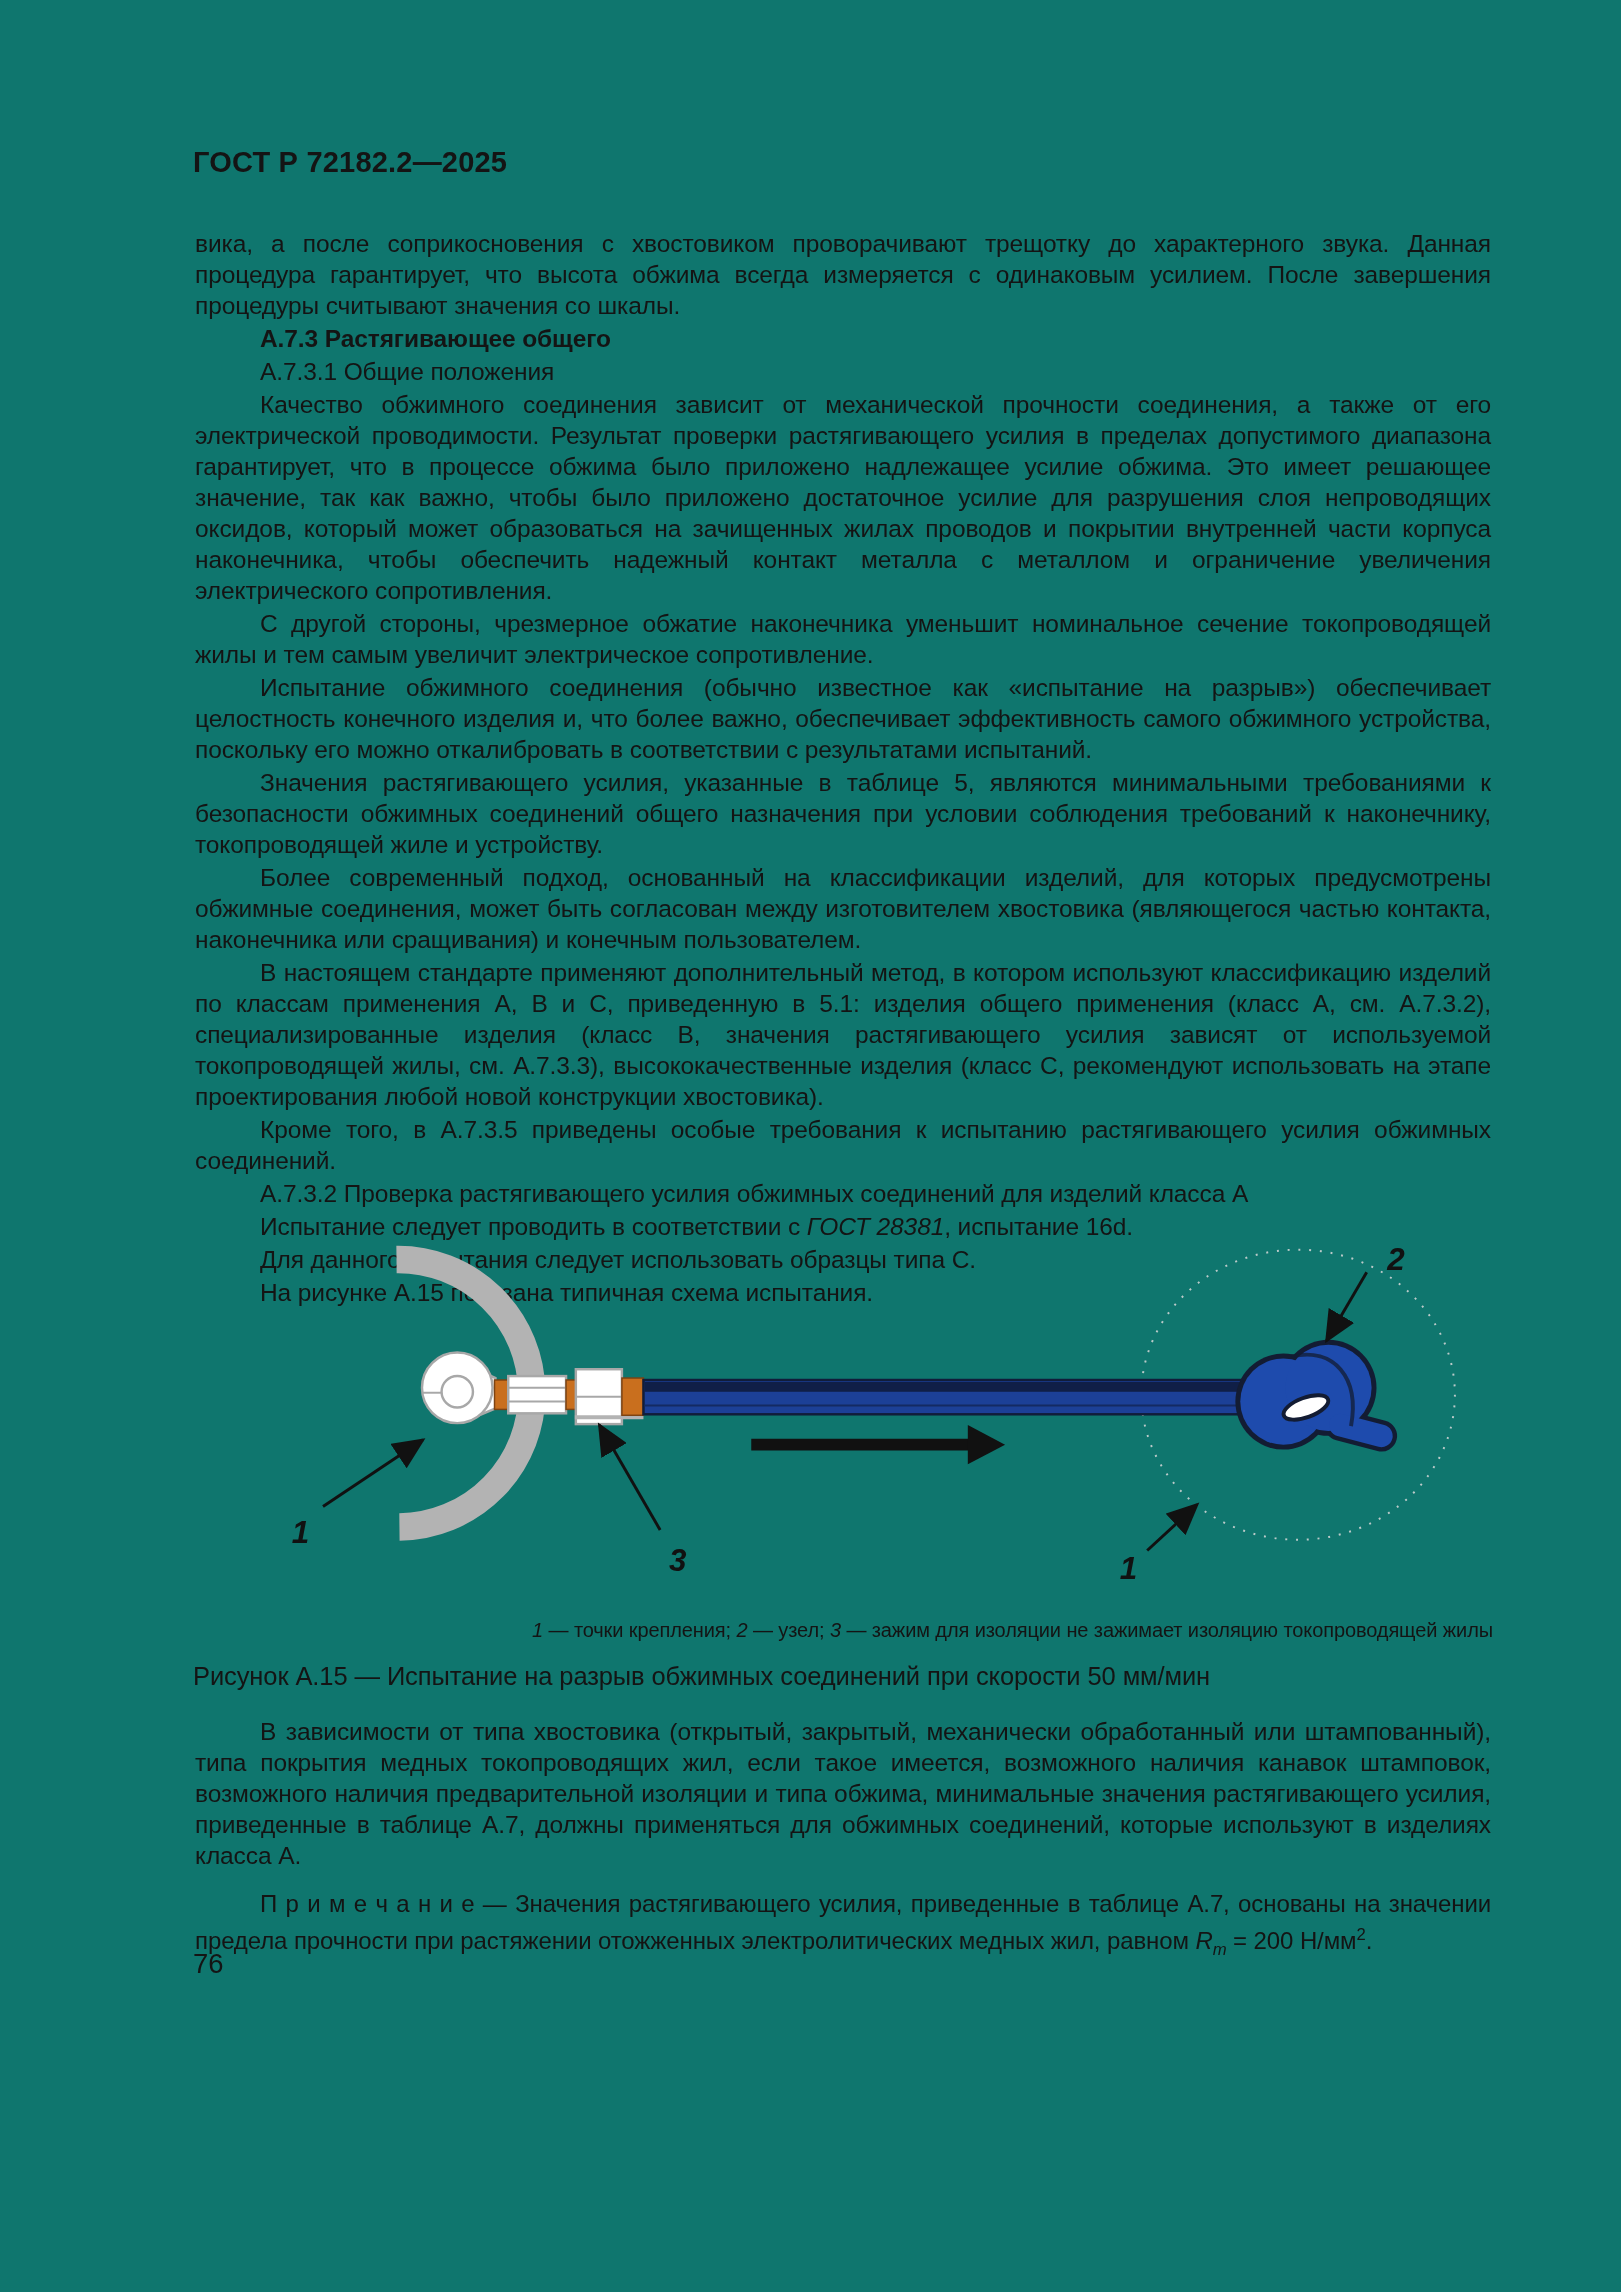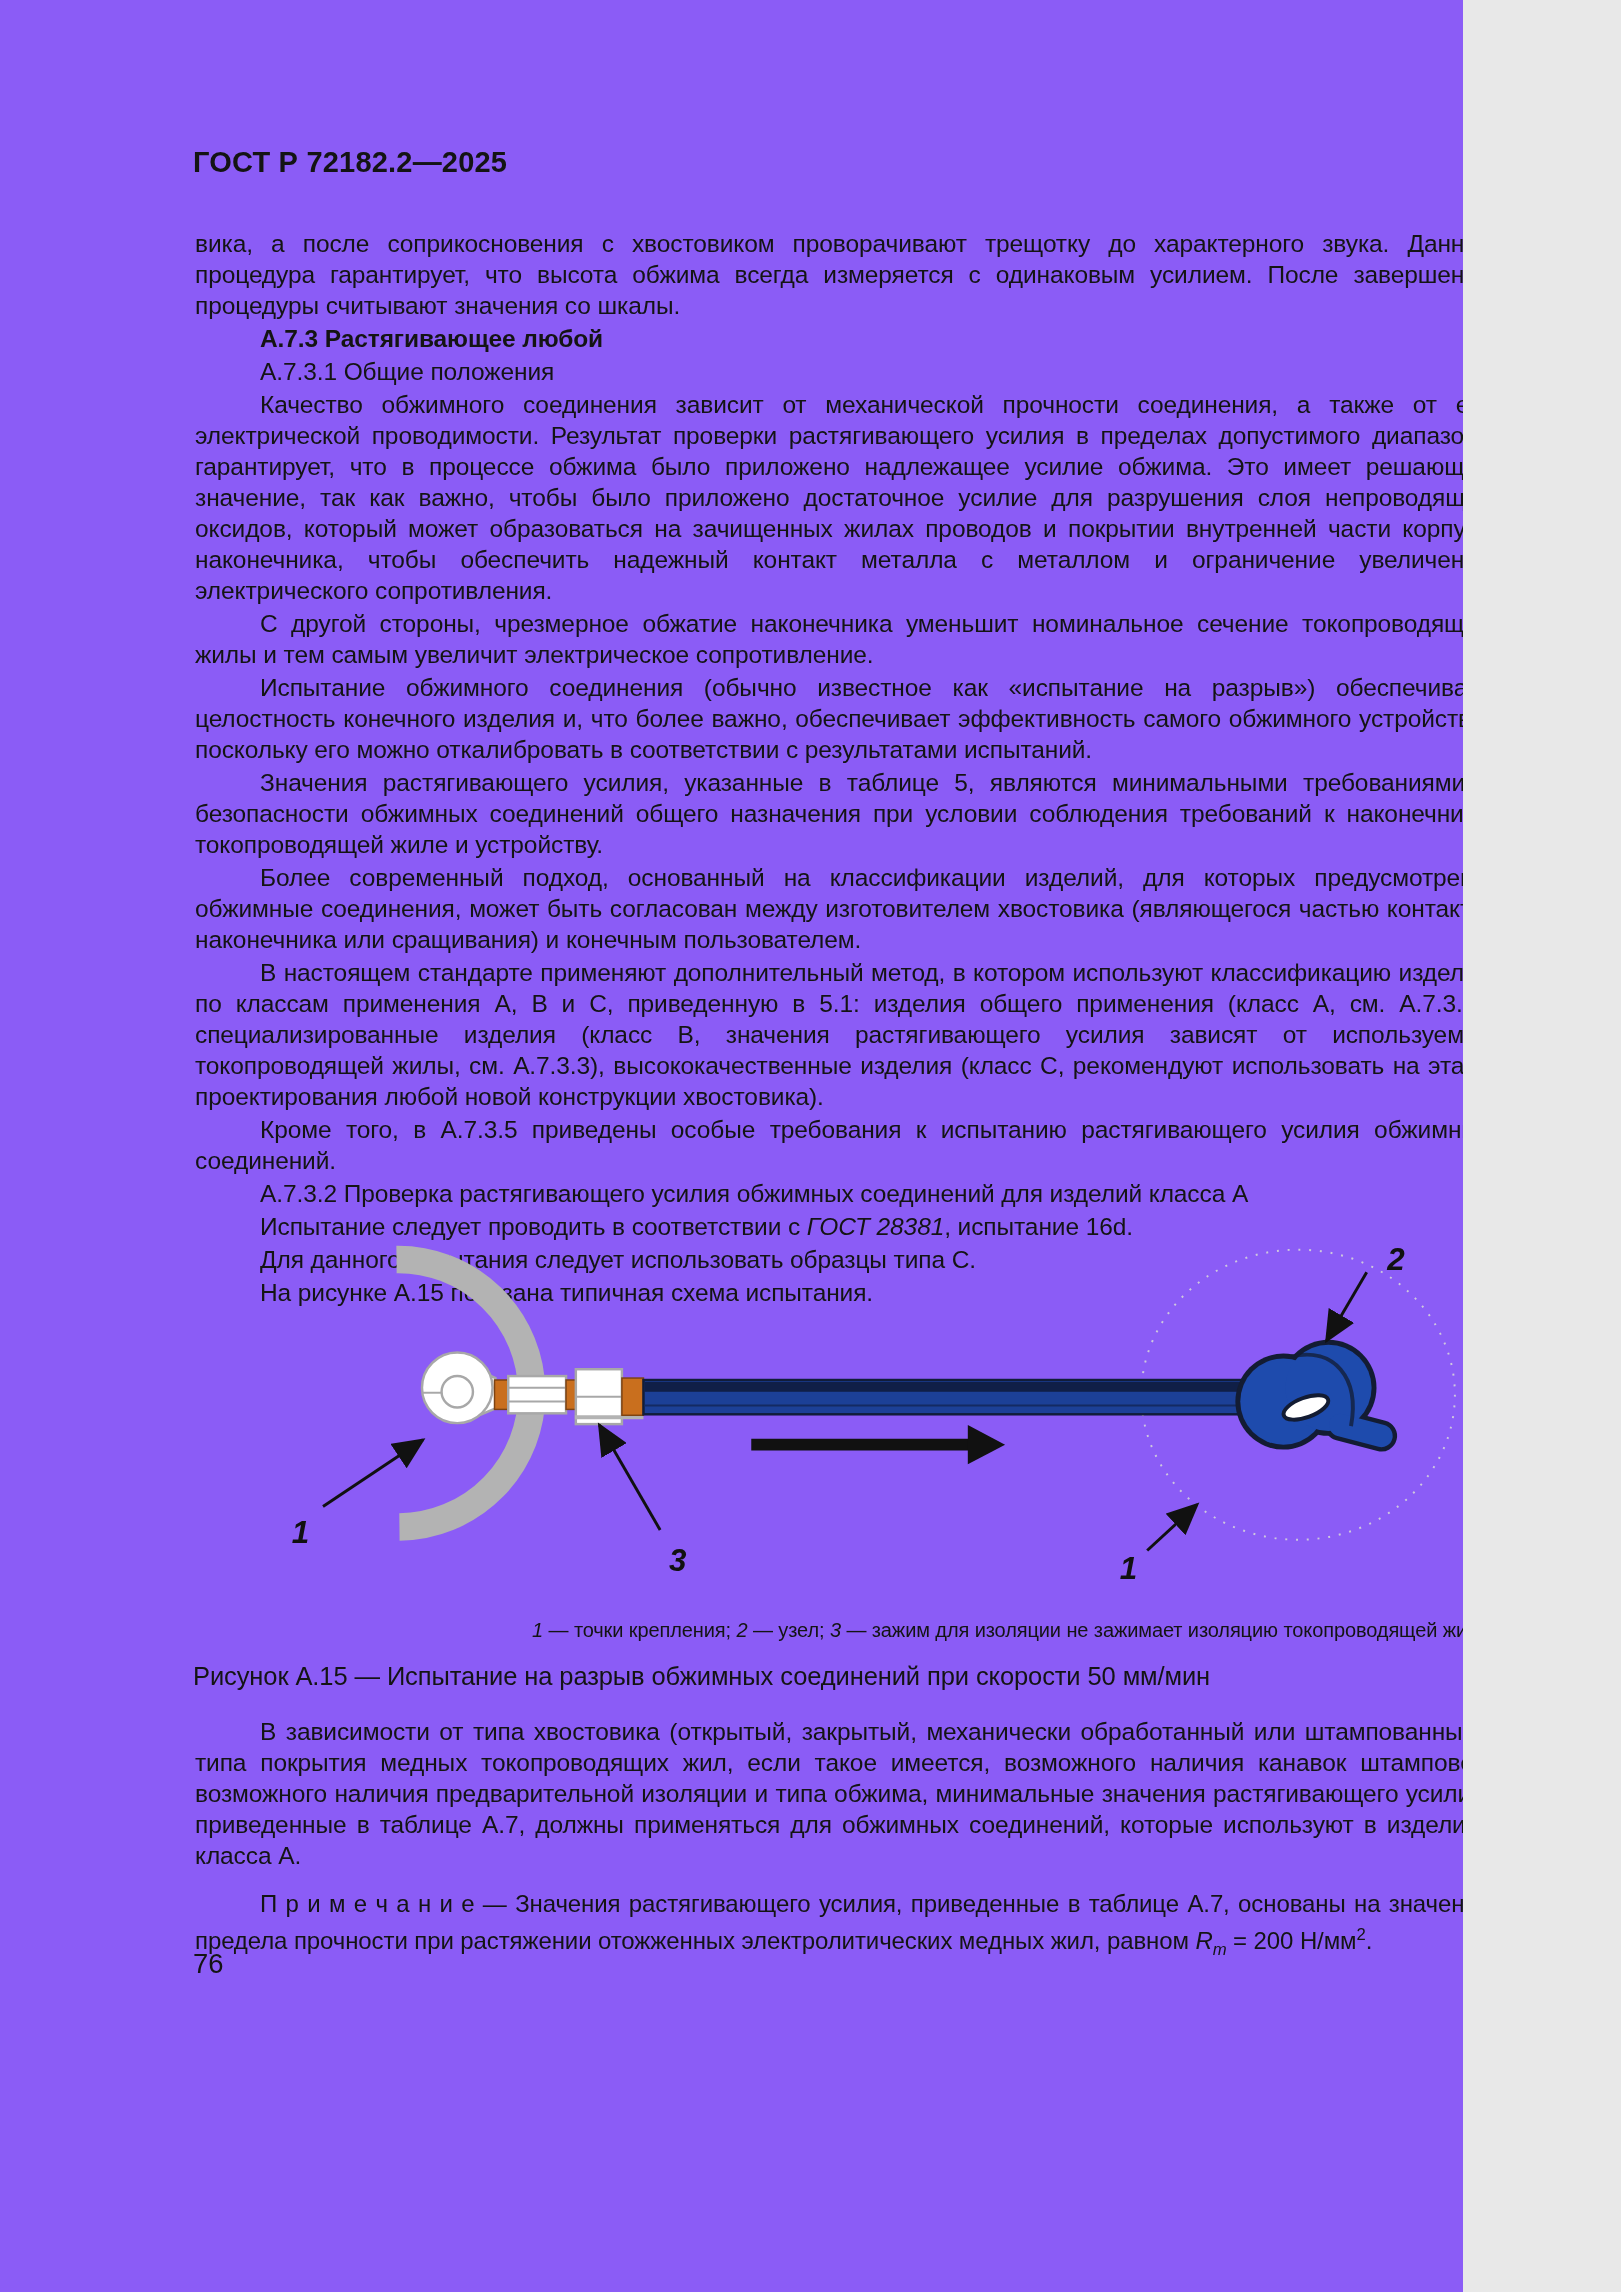--- a/index.html
+++ b/index.html
@@ -1,17 +1,17 @@
 <!DOCTYPE html>
 <html><head>
 <meta charset="utf-8">
 <style>
   html,body { margin:0; padding:0; background:#e8e8e8; }
   .page {
-    position:relative; width:1463px; height:2293px; background:#8b5cf6;
+    position:relative; width:1621px; height:2293px; background:#0f766e;
     font-family:"Liberation Sans", sans-serif; color:#141414; overflow:hidden;
   }
   .header {
     position:absolute; left:193px; top:146px;
     font-size:29px; font-weight:bold; letter-spacing:0.2px;
   }
   .body-text {
     position:absolute; left:193px; top:226px; width:1300px;
     font-size:24.5px; line-height:31px; letter-spacing:-0.1px;
   }
@@ -40,21 +40,21 @@
 </style>
 </head>
 <body>
 
 <div class="page">
 
   <div class="header">ГОСТ Р 72182.2—2025</div>
 
   <div class="body-text">
     <p class="ni j">вика, а после соприкосновения с хвостовиком проворачивают трещотку до характерного звука. Данная процедура гарантирует, что высота обжима всегда измеряется с одинаковым усилием. После завершения процедуры считывают значения со шкалы.</p>
-    <p class="b">А.7.3 Растягивающее любой</p>
+    <p class="b">А.7.3 Растягивающее общего</p>
     <p>А.7.3.1 Общие положения</p>
     <p class="j">Качество обжимного соединения зависит от механической прочности соединения, а также от его электрической проводимости. Результат проверки растягивающего усилия в пределах допустимого диапазона гарантирует, что в процессе обжима было приложено надлежащее усилие обжима. Это имеет решающее значение, так как важно, чтобы было приложено достаточное усилие для разрушения слоя непроводящих оксидов, который может образоваться на зачищенных жилах проводов и покрытии внутренней части корпуса наконечника, чтобы обеспечить надежный контакт металла с металлом и ограничение увеличения электрического сопротивления.</p>
     <p class="j">С другой стороны, чрезмерное обжатие наконечника уменьшит номинальное сечение токопроводящей жилы и тем самым увеличит электрическое сопротивление.</p>
     <p class="j">Испытание обжимного соединения (обычно известное как «испытание на разрыв») обеспечивает целостность конечного изделия и, что более важно, обеспечивает эффективность самого обжимного устройства, поскольку его можно откалибровать в соответствии с результатами испытаний.</p>
     <p class="j">Значения растягивающего усилия, указанные в таблице 5, являются минимальными требованиями к безопасности обжимных соединений общего назначения при условии соблюдения требований к наконечнику, токопроводящей жиле и устройству.</p>
     <p class="j">Более современный подход, основанный на классификации изделий, для которых предусмотрены обжимные соединения, может быть согласован между изготовителем хвостовика (являющегося частью контакта, наконечника или сращивания) и конечным пользователем.</p>
     <p class="j">В настоящем стандарте применяют дополнительный метод, в котором используют классификацию изделий по классам применения А, В и С, приведенную в 5.1: изделия общего применения (класс А, см. А.7.3.2), специализированные изделия (класс В, значения растягивающего усилия зависят от используемой токопроводящей жилы, см. А.7.3.3), высококачественные изделия (класс С, рекомендуют использовать на этапе проектирования любой новой конструкции хвостовика).</p>
     <p class="j">Кроме того, в А.7.3.5 приведены особые требования к испытанию растягивающего усилия обжимных соединений.</p>
     <p>А.7.3.2 Проверка растягивающего усилия обжимных соединений для изделий класса А</p>
     <p><span>Испытание следует проводить в соответствии с </span><span class="i">ГОСТ 28381</span><span>, испытание 16d.</span></p>

